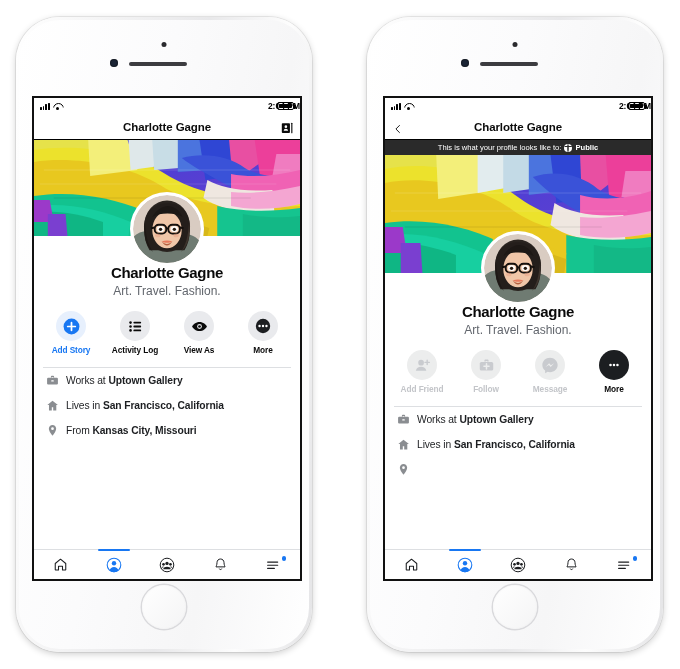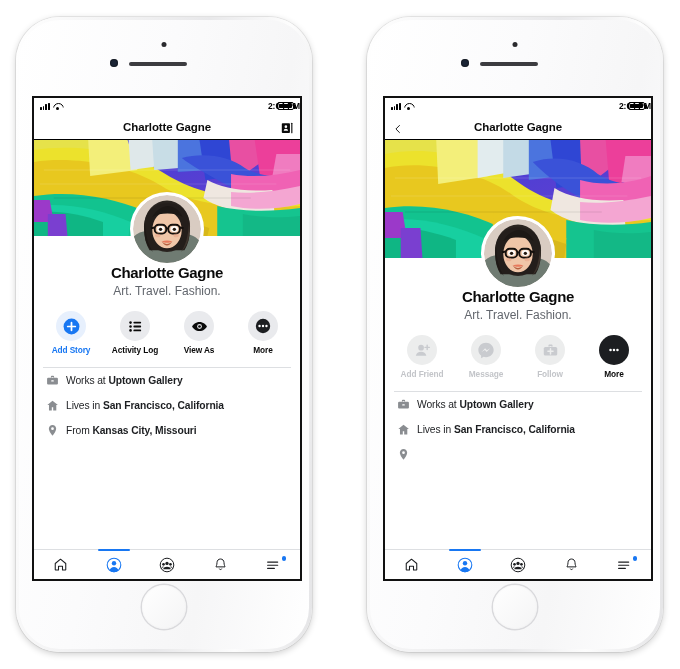--- a/index.html
+++ b/index.html
@@ -447,20 +447,25 @@
 
         <div class="navbar">
           <div class="nav-left">
             <svg viewBox="0 0 24 24" fill="none" stroke="#0a0a0a" stroke-width="2.2" stroke-linecap="round" stroke-linejoin="round">
               <path d="M15.5 3.5L7 12l8.5 8.5"></path>
             </svg>
           </div>
           <div class="nav-title">Charlotte Gagne</div>
         </div>
 
+        <div class="viewas-banner">
+          <span>This is what your profile looks like to:</span>
+          <span class="globe"></span>
+          <b>Public</b>
+        </div>
 
         <div class="screen-body">
 
           <div class="cover h2">
             <svg viewBox="0 0 270 118" preserveAspectRatio="none">
               <defs>
                 <linearGradient id="cg2" x1="0" y1="0" x2="1" y2="1">
                   <stop offset="0" stop-color="#3d3fd6"></stop>
                     <stop offset="1" stop-color="#6d3fcf"></stop>
                 </linearGradient>
@@ -548,36 +553,36 @@
                 <svg viewBox="0 0 24 24" width="17" height="17" fill="#c9cbcf">
                   <circle cx="10" cy="8" r="4"></circle>
                   <path d="M2.6 19.4c.6-3.8 3.7-5.8 7.4-5.8s6.8 2 7.4 5.8z"></path>
                   <path d="M18.6 4.6v6M15.6 7.6h6" stroke="#c9cbcf" stroke-width="2" stroke-linecap="round"></path>
                 </svg>
               </div>
               <div class="alabel mute">Add Friend</div>
             </div>
             <div class="action">
               <div class="acircle greyl">
-                <svg viewBox="0 0 24 24" width="18" height="18">
-                  <path d="M12 2.4C6.2 2.4 1.8 6.7 1.8 12c0 3 1.4 5.7 3.7 7.4v3.6l3.4-1.9c.9.3 1.9.4 3.1.4 5.8 0 10.2-4.3 10.2-9.5S17.8 2.4 12 2.4z" fill="#c9cbcf"></path>
-                  <path d="M6.2 14.6l4.6-4.9 2.4 2.5 4.3-2.5-4.6 4.9-2.4-2.5z" fill="#eceded"></path>
-                </svg>
-              </div>
-              <div class="alabel mute">Message</div>
-            </div>
-            <div class="action">
-              <div class="acircle greyl">
                 <svg viewBox="0 0 24 24" width="17" height="17">
                   <rect x="2.5" y="7" width="19" height="12" rx="2.2" fill="#c9cbcf"></rect>
                   <path d="M9 6.4V5.2c0-1 .8-1.8 1.8-1.8h2.4c1 0 1.8.8 1.8 1.8v1.2h-2v-.9h-2v.9z" fill="#c9cbcf"></path>
                   <path d="M12 9.6v7.2M8.4 13.2h7.2" stroke="#eceded" stroke-width="2.1" stroke-linecap="round"></path>
                 </svg>
               </div>
               <div class="alabel mute">Follow</div>
+            </div>
+            <div class="action">
+              <div class="acircle greyl">
+                <svg viewBox="0 0 24 24" width="18" height="18">
+                  <path d="M12 2.4C6.2 2.4 1.8 6.7 1.8 12c0 3 1.4 5.7 3.7 7.4v3.6l3.4-1.9c.9.3 1.9.4 3.1.4 5.8 0 10.2-4.3 10.2-9.5S17.8 2.4 12 2.4z" fill="#c9cbcf"></path>
+                  <path d="M6.2 14.6l4.6-4.9 2.4 2.5 4.3-2.5-4.6 4.9-2.4-2.5z" fill="#eceded"></path>
+                </svg>
+              </div>
+              <div class="alabel mute">Message</div>
             </div>
             <div class="action">
               <div class="acircle dark">
                 <svg viewBox="0 0 24 24" width="18" height="18">
                   <circle cx="7.4" cy="12" r="1.7" fill="#fff"></circle>
                   <circle cx="12" cy="12" r="1.7" fill="#fff"></circle>
                   <circle cx="16.6" cy="12" r="1.7" fill="#fff"></circle>
                 </svg>
               </div>
               <div class="alabel dark">More</div>

